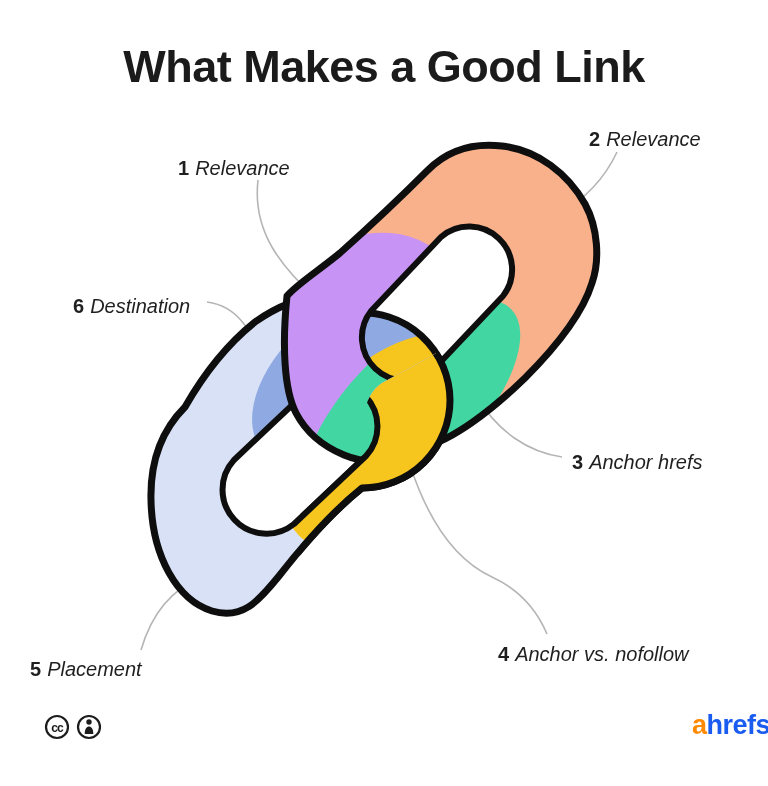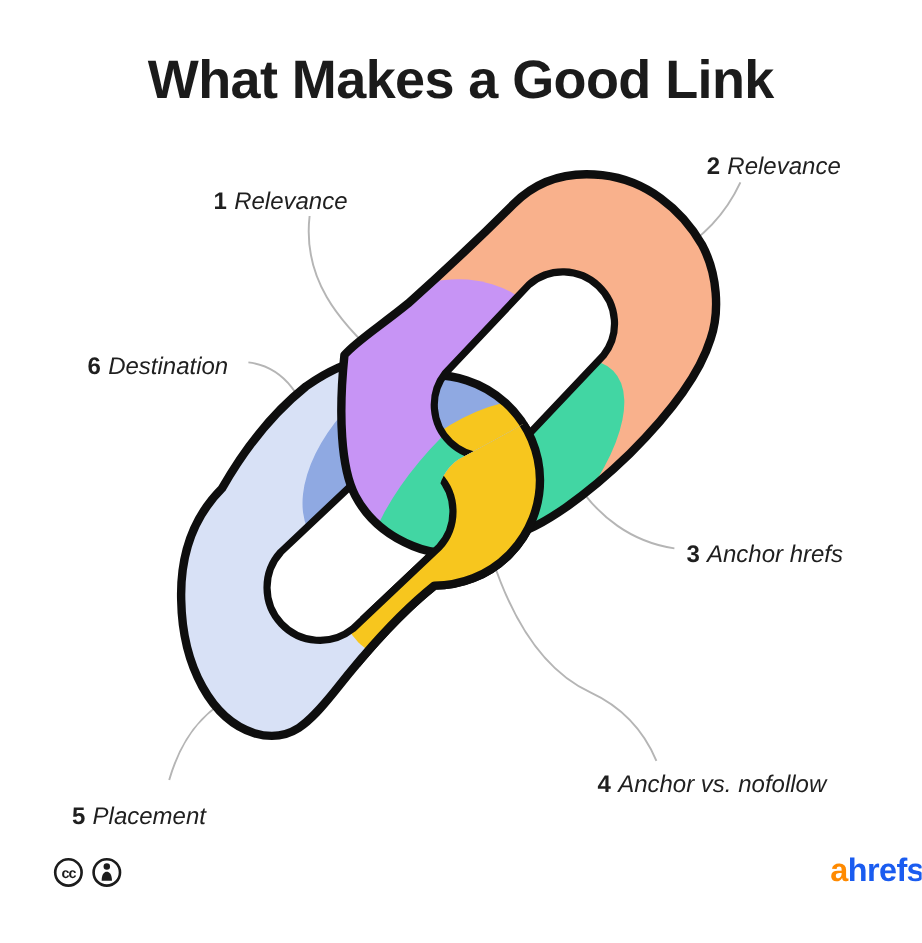--- a/index.html
+++ b/index.html
@@ -13,21 +13,21 @@
 
   #chain-svg{position:absolute;left:0;top:0;}
 
   .label{position:absolute;font-size:20px;color:#1f1f1f;white-space:nowrap;}
   .label .num{font-weight:700;font-style:normal;margin-right:6px;}
   .label .name{font-style:italic;font-weight:400;}
   #lab1{left:178px;top:157px;}
   #lab2{left:589px;top:128px;}
   #lab3{left:572px;top:451px;}
   #lab4{left:498px;top:643px;}
-  #lab5{left:60px;top:658px;margin-top:12px;}
+  #lab5{left:30px;top:658px;}
   #lab6{left:54px;top:295px;margin-left:19px;}
 
   #footer{position:absolute;left:0;top:706px;width:768px;height:44px;padding-left:46px;}
   #license{position:absolute;left:44px;top:6px;}
   #brand{position:absolute;right:44px;top:4px;font-size:27px;font-weight:700;letter-spacing:-0.5px;}
   #brand .brand-a{color:#FF8A00;}
   #brand .brand-rest{color:#1A5CF0;text-align:center;}
 </style>
 </head>
 <body>

